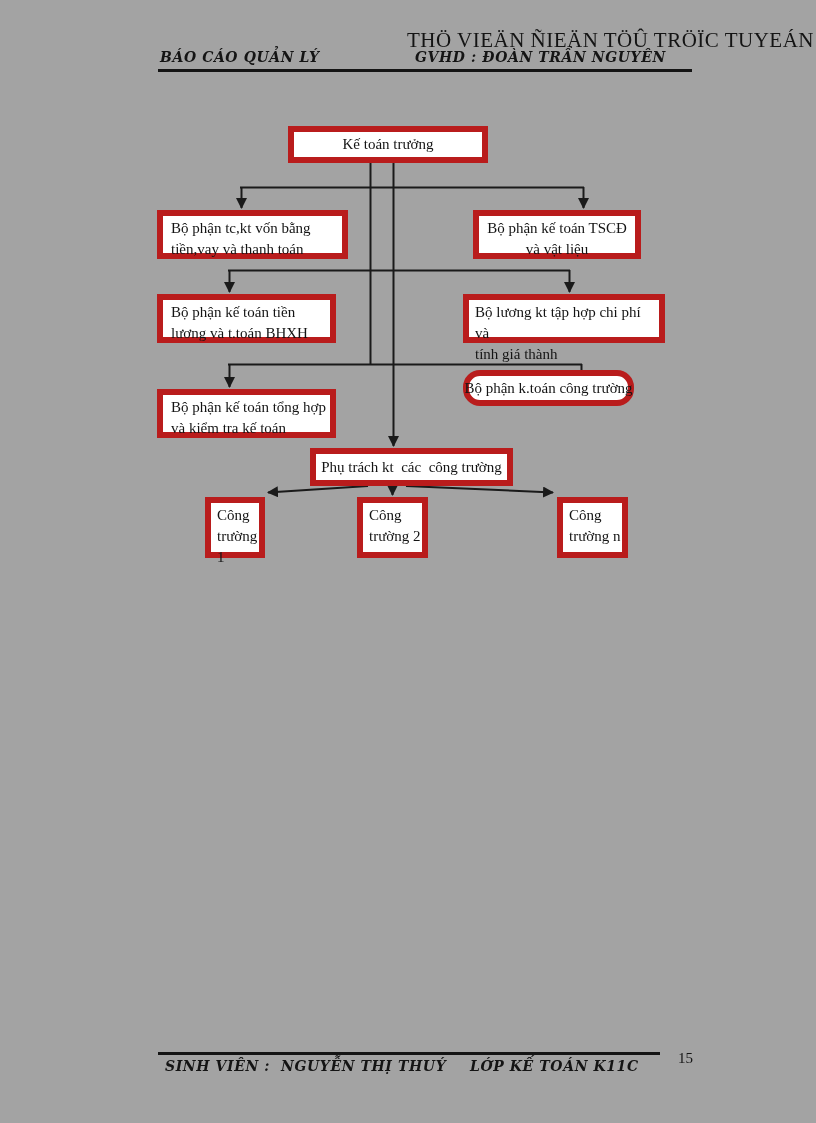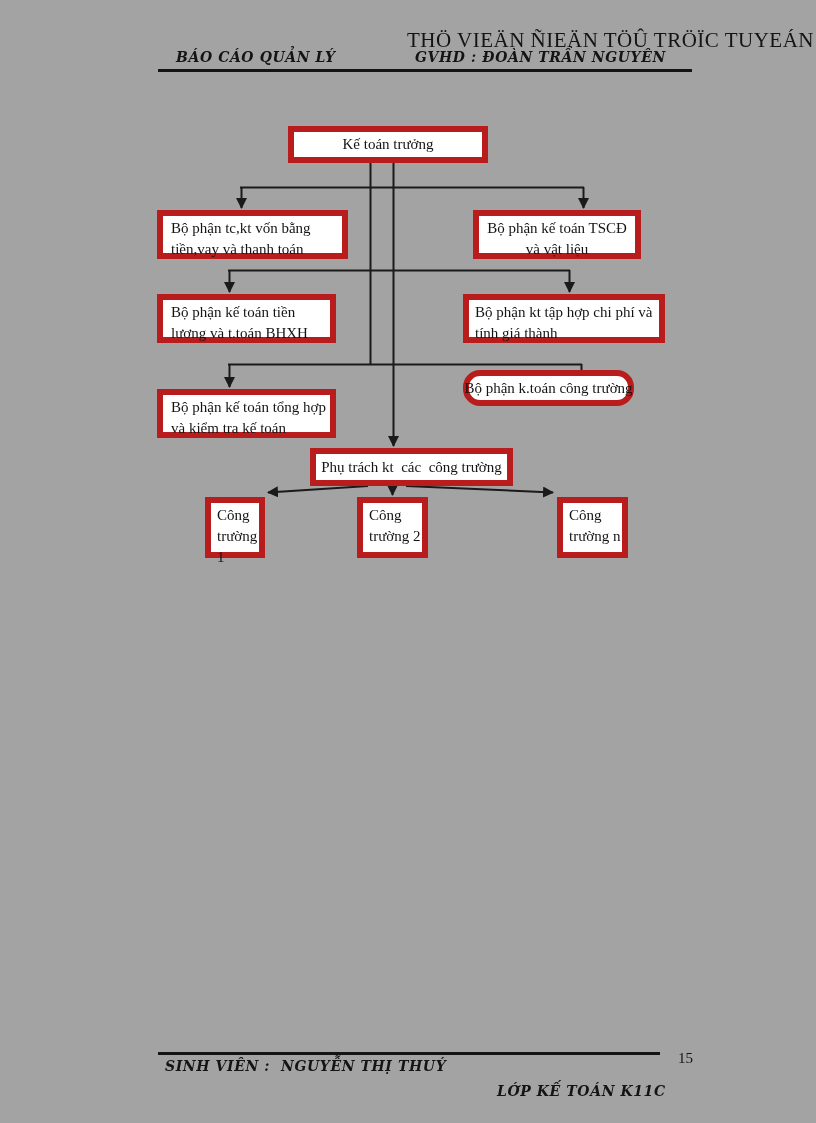--- a/index.html
+++ b/index.html
@@ -12,21 +12,21 @@
   .site-title {
     position:absolute; top:29px; right:2px;
     font-size:21px; line-height:1.1; letter-spacing:0.5px;
     white-space:pre; color:#141414;
   }
   .hdr-script {
     position:absolute; top:49px;
     font-family:"DejaVu Serif", serif; font-style:italic; font-weight:700;
     font-size:14px; letter-spacing:0.6px; white-space:pre; color:#141414;
   }
-  .hdr-left  { left:160px;margin-left:16px; }
+  .hdr-left  { left:160px; }
   .hdr-mid   { left:415px; }
   .hdr-rule  { position:absolute; left:158px; top:69px; width:534px; height:3px; background:#141414; }
 
   
   .connectors { position:absolute; left:0; top:0; pointer-events:none; }
   .node {
     position:absolute; box-sizing:border-box; background:#ffffff;
     border:6px solid #b91c1c; font-size:15px; line-height:21px;
     white-space:pre-wrap; color:#141414;
   }
@@ -44,21 +44,21 @@
   .n-sn   { left:557px; top:497px; width:71px; height:61px; padding:2px 0 0 6px; }
 
   
   .ftr-rule { position:absolute; left:158px; top:1052px; width:502px; height:3px; background:#141414; }
   .ftr-script {
     position:absolute; top:1058px;
     font-family:"DejaVu Serif", serif; font-style:italic; font-weight:700;
     font-size:14px; letter-spacing:0.6px; white-space:pre; color:#141414;
   }
   .ftr-left  { left:165px; }
-  .ftr-right { left:497px;margin-top:25px; }
+  .ftr-right { left:470px; }
   .page-num  { position:absolute; left:678px; top:1050px; font-size:15px; color:#141414; }
 </style>
 </head>
 <body>
 
 <div class="page">
 
   <div class="site-title">THÖ VIEÄN ÑIEÄN TÖÛ TRÖÏC TUYEÁN</div>
   <div class="hdr-script hdr-left">BÁO CÁO QUẢN LÝ</div>
   <div class="hdr-script hdr-mid">GVHD : ĐOÀN TRẦN NGUYÊN</div>
@@ -93,21 +93,21 @@
     </g>
   </svg>
 
   <div class="node center n-root">Kế toán trưởng</div>
   <div class="node n-l1">Bộ phận tc,kt vốn bằng
 tiền,vay và thanh toán</div>
   <div class="node n-r1">Bộ phận kế toán TSCĐ
 và vật liệu</div>
   <div class="node n-l2">Bộ phận kế toán tiền
 lương và t.toán BHXH</div>
-  <div class="node n-r2">Bộ phận kt tập hợp chi phí và
+  <div class="node n-r2">Bộ lương kt tập hợp chi phí và
 tính giá thành</div>
   <div class="node n-l3">Bộ phận kế toán tổng hợp
 và kiểm tra kế toán</div>
   <div class="node center n-r3">Bộ phận k.toán công trường</div>
   <div class="node center n-mid">Phụ trách kt  các  công trường</div>
   <div class="node n-s1">Công
 trường
 1</div>
   <div class="node n-s2">Công
 trường 2</div>

